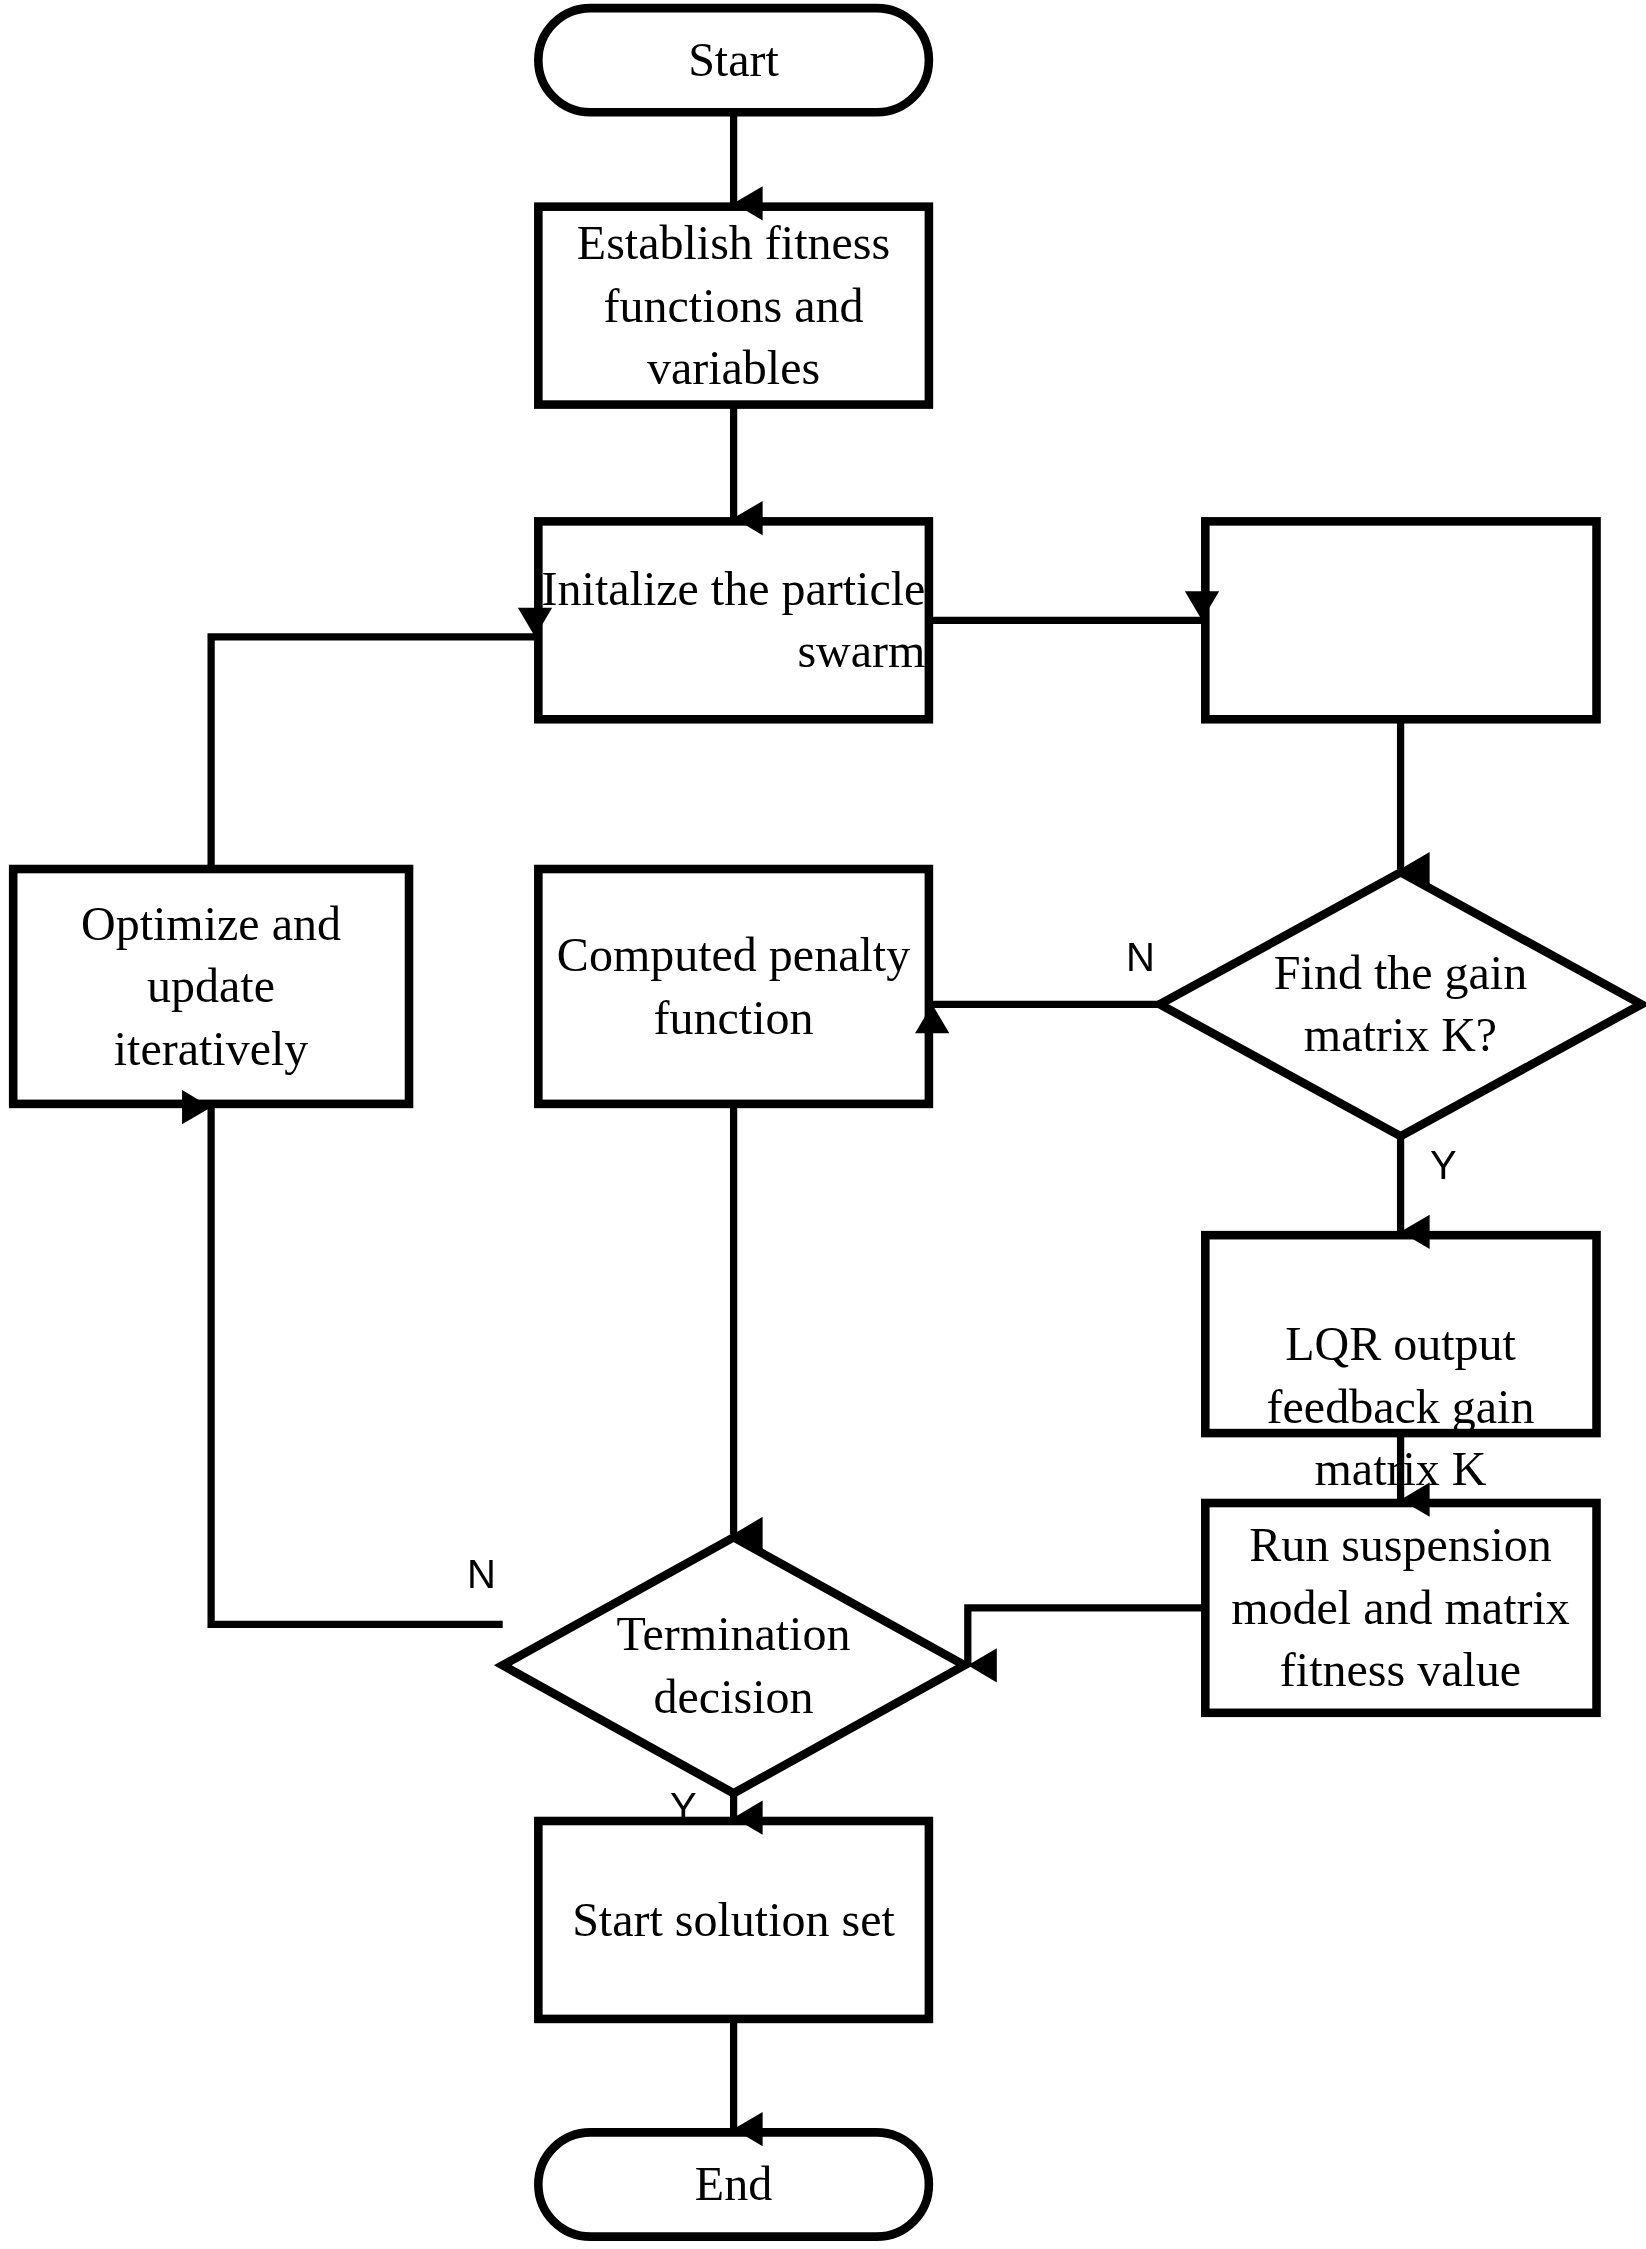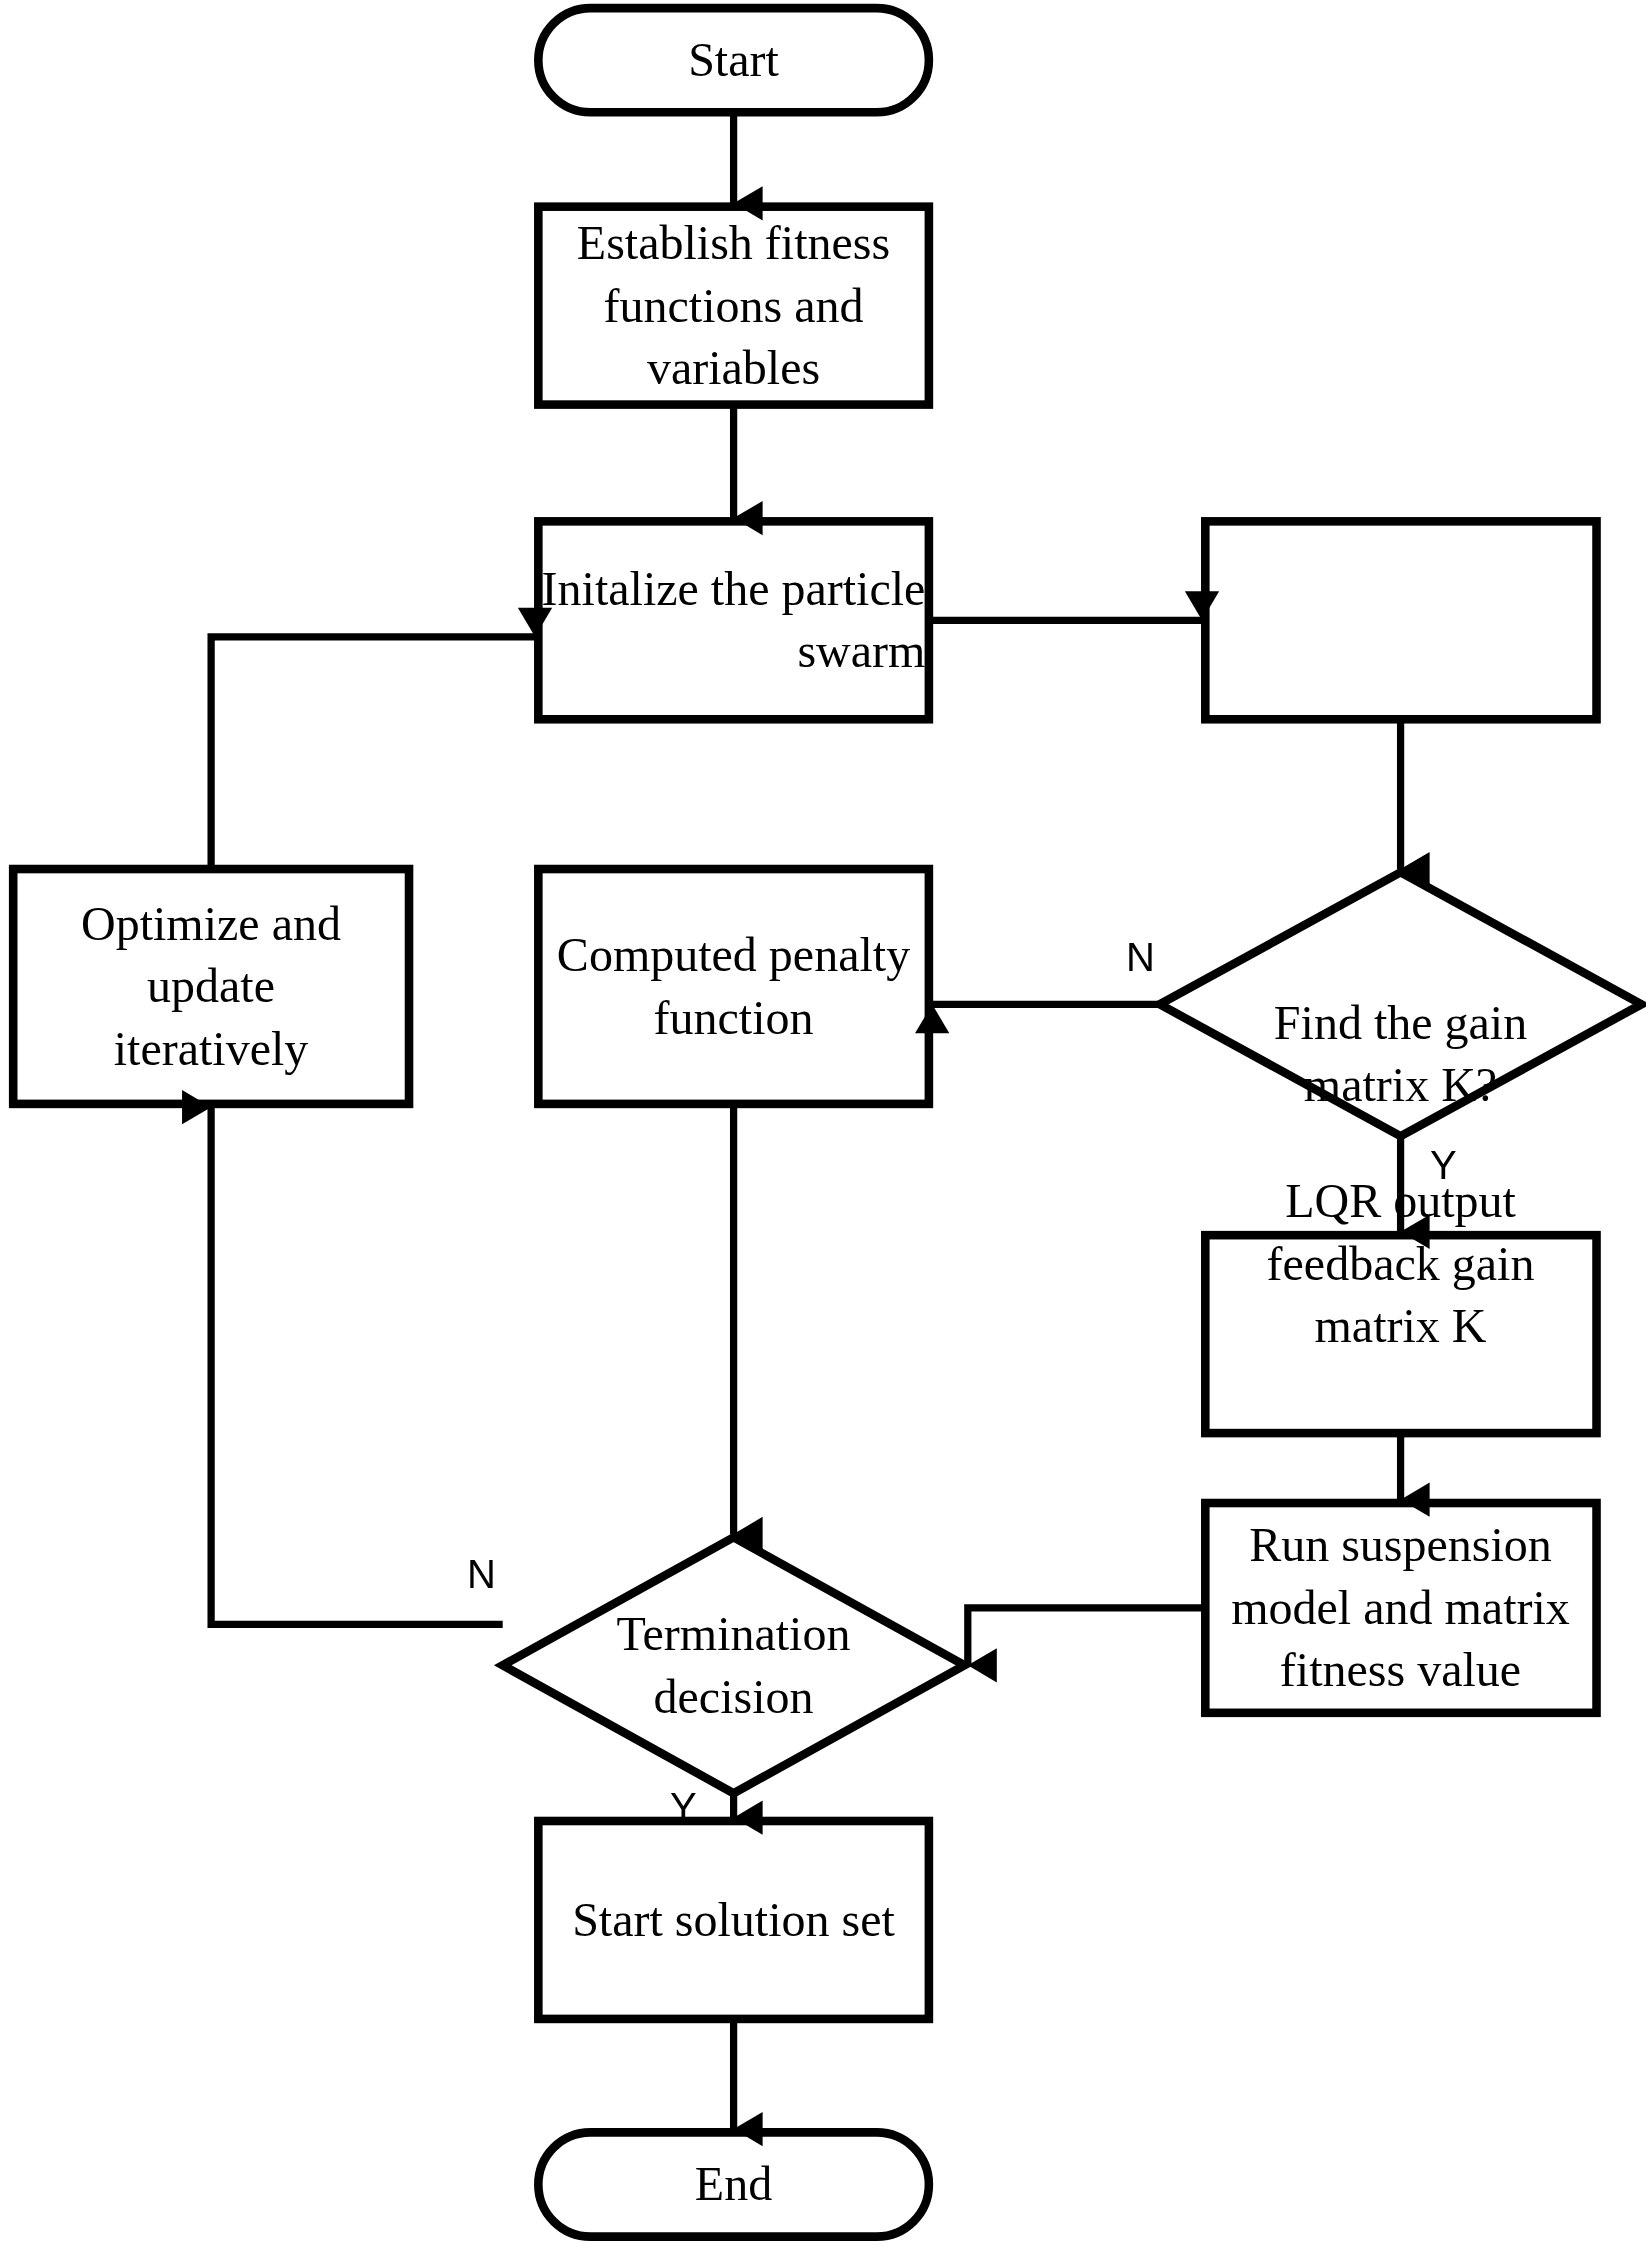--- a/index.html
+++ b/index.html
@@ -108,30 +108,30 @@
   <div class="node-label" style="left:538px;top:8px;width:391px;height:104px;">Start</div>
 
   <div class="node-label" style="left:538px;top:207px;width:391px;height:198px;">Establish fitness
 functions and
 variables</div>
 
   <div class="node-label" style="left:538px;top:521px;width:391px;height:198px;text-align:right;">Initalize the particle
 swarm</div>
 
 
-  <div class="node-label" style="left:1209px;top:922px;width:383px;height:264px;">Find the gain
+  <div class="node-label" style="left:1209px;top:872px;width:383px;height:264px;">Find the gain
 matrix K?</div>
 
   <div class="node-label" style="left:538px;top:869px;width:391px;height:235px;">Computed penalty
 function</div>
 
   <div class="node-label" style="left:13px;top:869px;width:396px;height:235px;text-align:center;">Optimize and update
 iteratively</div>
 
-  <div class="node-label" style="left:1205px;top:1165px;width:391px;height:198px;text-align:center;">LQR output
+  <div class="node-label" style="left:1205px;top:1308px;width:391px;height:198px;text-align:center;">LQR output
 feedback gain
 matrix K</div>
 
   <div class="node-label" style="left:1205px;top:1503px;width:391px;height:210px;">Run suspension
 model and matrix
 fitness value</div>
 
   <div class="node-label" style="left:549px;top:1537px;width:369px;height:257px;">Termination
 decision</div>
 

